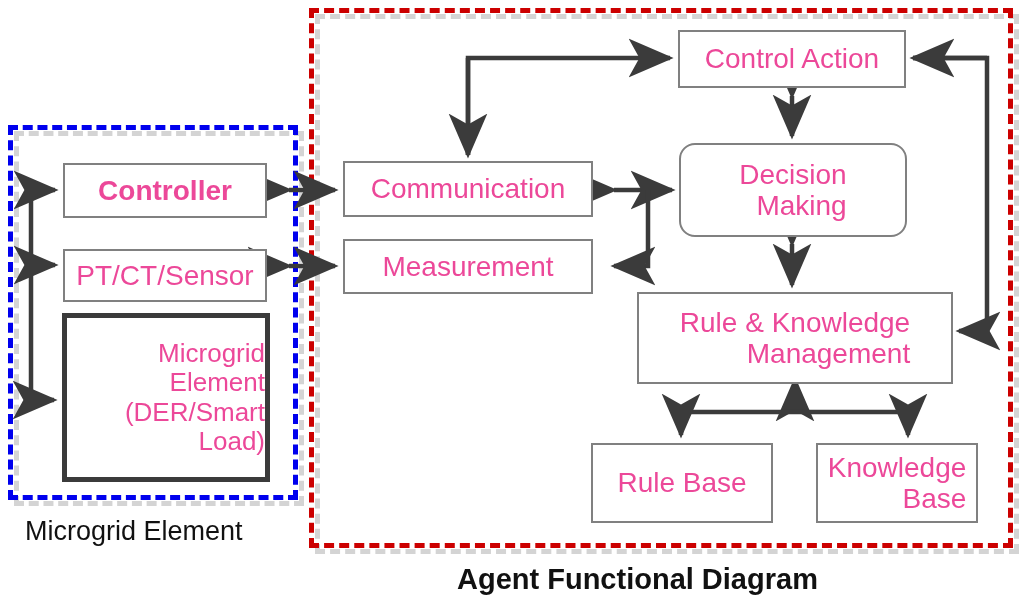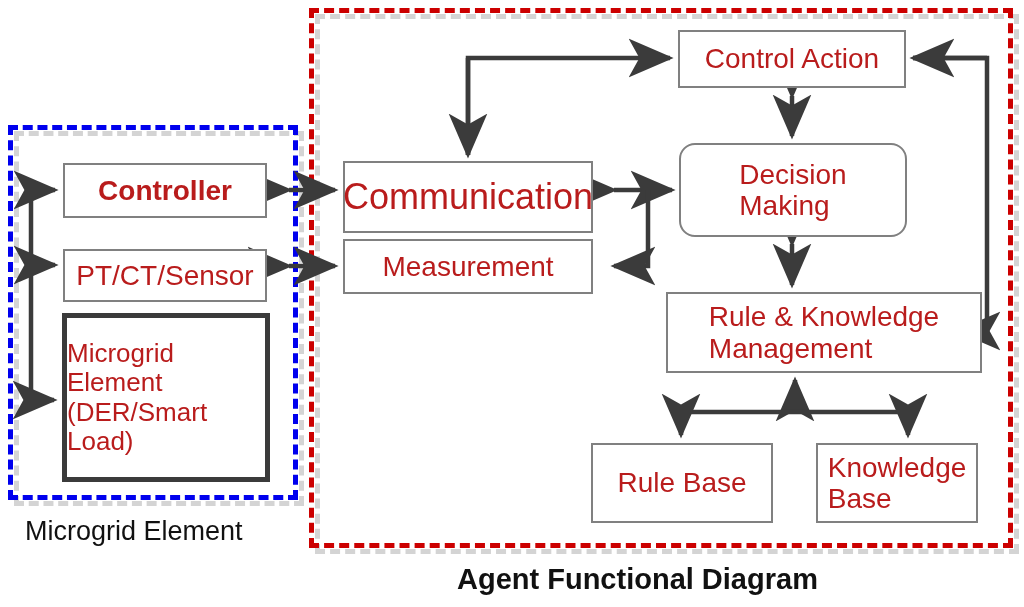--- a/index.html
+++ b/index.html
@@ -3,22 +3,22 @@
 <meta charset="utf-8">
 <style>
   html,body{margin:0;padding:0;background:#ffffff;}
   body{width:1024px;height:607px;font-family:"Liberation Sans",sans-serif;}
   #stage{position:relative;width:1024px;height:607px;overflow:hidden;background:#fff;}
 
   .dash-box{position:absolute;box-sizing:border-box;background:transparent;}
   .dash-shadow{position:absolute;box-sizing:border-box;border:5px dashed #d4d4d4;}
 
   .node{position:absolute;box-sizing:border-box;border:2px solid #808080;background:#fff;
-        display:flex;align-items:center;justify-content:center;text-align:left;
-        color:#b91c1c;line-height:1.12;}
+        display:flex;align-items:center;justify-content:center;text-align:right;
+        color:#ec4899;line-height:1.12;}
   .node.thick{border:5px solid #3b3b3b;}
 
   .caption{position:absolute;color:#111;white-space:nowrap;}
   .caption.small{font-size:27px;}
   .caption.bold{font-size:29px;font-weight:bold;}
 
   svg.links{position:absolute;left:0;top:0;width:1024px;height:607px;pointer-events:none;}
 </style>
 </head>
 <body>
@@ -74,30 +74,30 @@
   </svg>
 
   <div class="node" style="left:63px;top:163px;width:204px;height:55px;font-size:28px;font-weight:bold;">Controller</div>
 
   <div class="node" style="left:63px;top:249px;width:204px;height:53px;font-size:28px;">PT/CT/Sensor</div>
 
   <div class="node thick" style="left:62px;top:313px;width:208px;height:169px;font-size:26px;white-space:pre-line;">Microgrid Element
 (DER/Smart
 Load)</div>
 
-  <div class="node" style="left:343px;top:161px;width:250px;height:72px;font-size:36px;">Communication</div>
+  <div class="node" style="left:343px;top:161px;width:250px;height:56px;font-size:28px;">Communication</div>
 
   <div class="node" style="left:343px;top:239px;width:250px;height:55px;font-size:28px;">Measurement</div>
 
   <div class="node" style="left:678px;top:30px;width:228px;height:58px;font-size:28px;">Control Action</div>
 
   <div class="node" style="left:679px;top:143px;width:228px;height:94px;font-size:28px;white-space:pre-line;border-radius:16px;">Decision
 Making</div>
 
-  <div class="node" style="left:637px;top:292px;width:316px;height:81px;font-size:28px;white-space:pre-line;margin-left:29px;">Rule &amp; Knowledge
+  <div class="node" style="left:637px;top:292px;width:316px;height:92px;font-size:28px;white-space:pre-line;">Rule &amp; Knowledge
 Management</div>
 
   <div class="node" style="left:591px;top:443px;width:182px;height:80px;font-size:28px;">Rule Base</div>
 
   <div class="node" style="left:816px;top:443px;width:162px;height:80px;font-size:28px;white-space:pre-line;">Knowledge
 Base</div>
 
   <div class="caption small" style="left:25px;top:516px;">Microgrid Element</div>
 
   <div class="caption bold" style="left:457px;top:563px;">Agent Functional Diagram</div>

